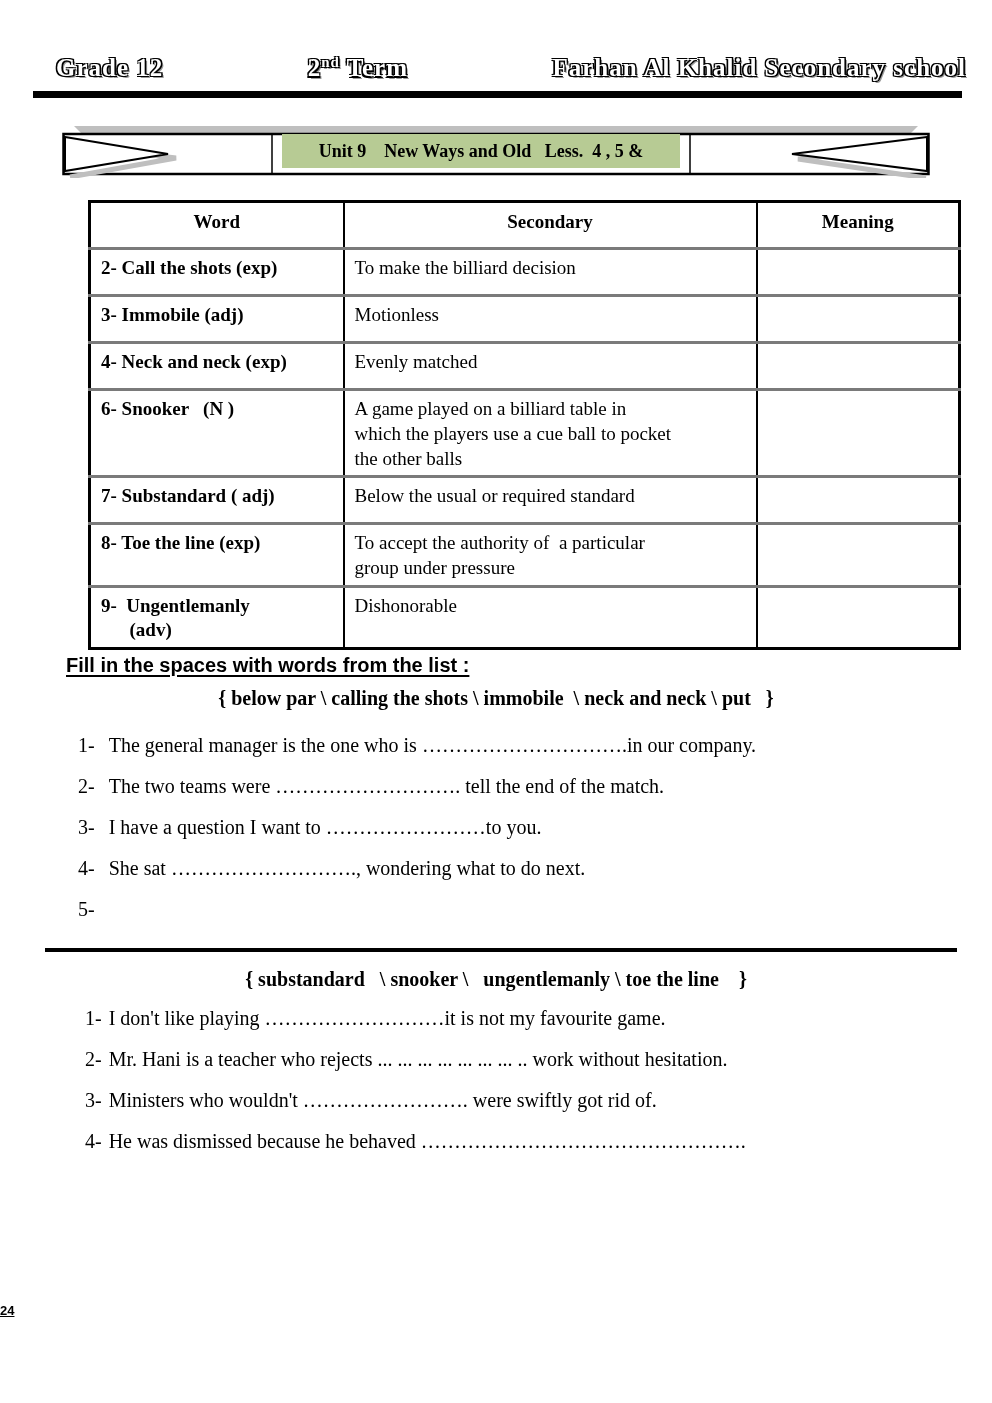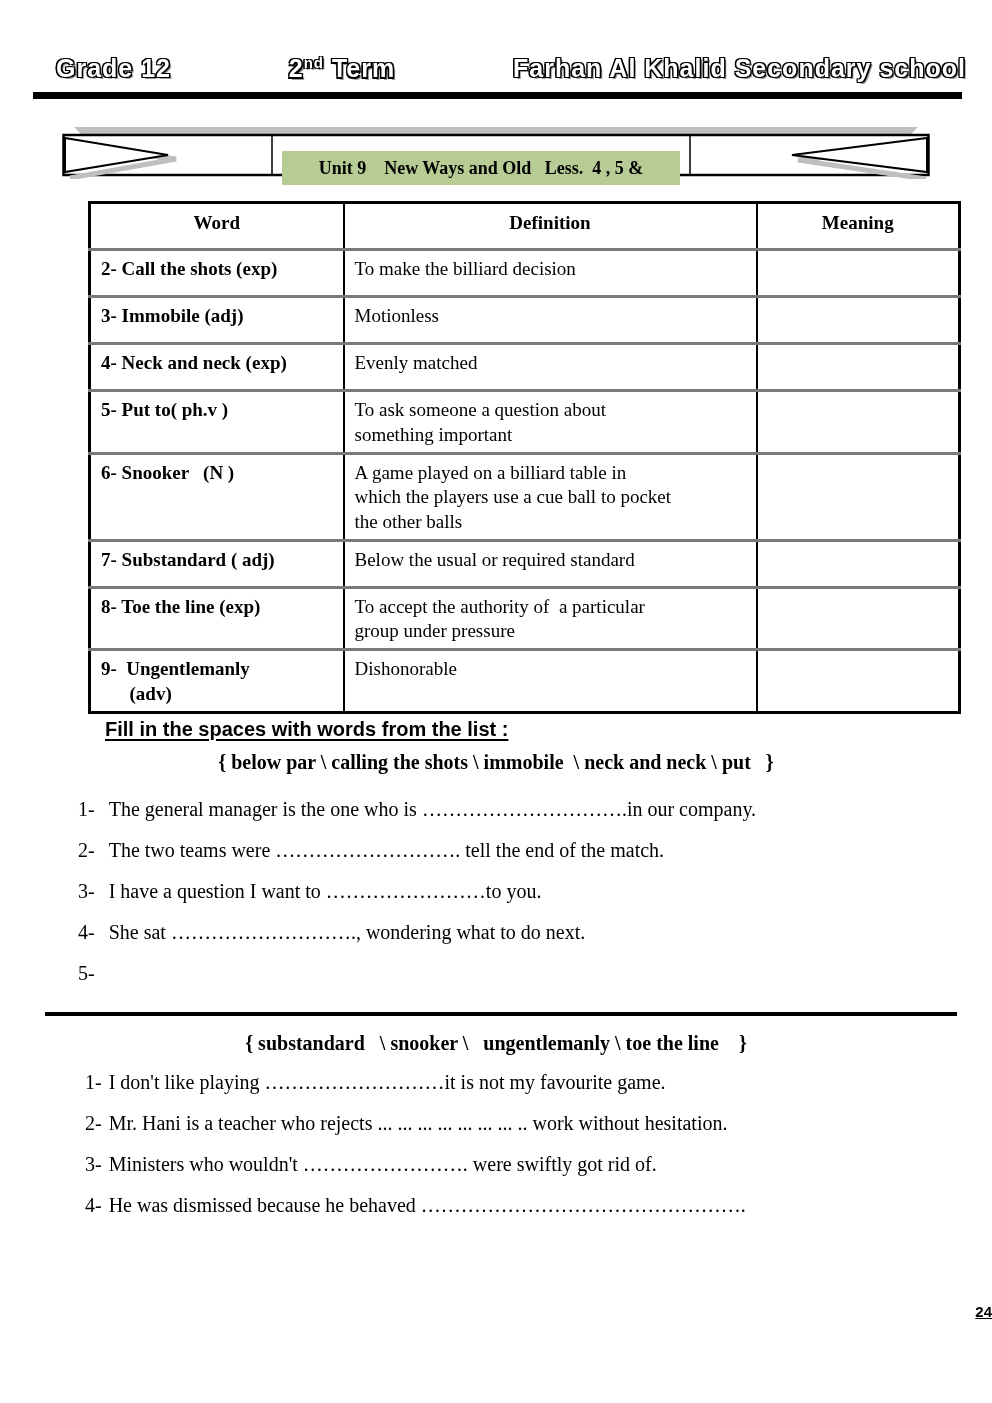--- a/index.html
+++ b/index.html
@@ -10,38 +10,38 @@
     overflow:hidden;
     font-family:"Liberation Serif","DejaVu Serif",serif;
     color:#000;
   }
   
   .header{
     display:flex;justify-content:space-between;align-items:baseline;
     padding:54px 26px 0 56px;
   }
   .outline-text{
-    font-family:Liberation Sans, sans-serif;
+    font-family:Liberation Serif, serif;
     font-weight:bold;
     font-size:25px;
     letter-spacing:1px;
     color:#fff;
     text-shadow:
       -1.4px -1.4px 0 #000, 1.4px -1.4px 0 #000,
       -1.4px 1.4px 0 #000, 1.4px 1.4px 0 #000,
       2.4px 2.4px 0 #9a9a9a;
     white-space:pre;
   }
   .outline-text sup{font-size:60%;}
   .header-rule{height:7px;background:#000;margin:9px 30px 0 33px;}
   
   .ribbon{position:relative;width:868px;height:52px;margin:28px 0 0 62px;}
   .ribbon svg{position:absolute;left:0;top:0;width:100%;height:100%;}
   .unit-label{
-    position:absolute;left:220px;top:24px;width:398px;height:34px;
+    position:absolute;left:220px;top:8px;width:398px;height:34px;
     background:#b7cb94;
     display:flex;align-items:center;justify-content:center;
     font-weight:bold;font-size:18px;white-space:pre;
   }
   
   table.vocab{
     margin:22px 0 0 88px;width:870px;
     border-collapse:collapse;table-layout:fixed;
     border:3px solid #000;
   }
@@ -53,42 +53,42 @@
   table.vocab th:not(:first-child),table.vocab td:not(:first-child){border-left:2px solid #000;}
   table.vocab tbody td{
     height:47px;vertical-align:top;
     border-top:3px solid #7a7a7a;
     padding:6px 8px 4px 10px;
     white-space:pre-wrap;
   }
   table.vocab tbody td:first-child{font-weight:bold;}
   
   .fill-heading{
-    margin:4px 0 0 105px;
+    margin:4px 0 0 66px;
     font-family:"Liberation Sans","DejaVu Sans",sans-serif;
     font-weight:bold;font-size:20px;
     text-decoration:underline;
     text-underline-offset:3px;
   }
   .word-bank{
     margin-top:10px;text-align:center;
     font-weight:bold;font-size:20px;white-space:pre;
   }
   .word-bank.bank2{margin-top:16px;}
   .sentences{margin:22px 0 0 78px;}
   .sentences.ex2{margin:14px 0 0 85px;}
   .sentence{display:flex;align-items:baseline;font-size:20px;line-height:26px;margin-bottom:15px;white-space:pre;}
   .ex1 .num{margin-right:14px;}
   .ex2 .num{margin-right:7px;}
   .section-divider{height:4px;background:#000;margin:26px 0 0 45px;width:912px;}
   .page-number{
     position:absolute;left:0;top:1303px;width:100%;
-    text-align:right;
+    text-align:left;
     font-family:"Liberation Sans","DejaVu Sans",sans-serif;
-    font-weight:bold;font-size:15px;text-decoration:underline;
+    font-weight:bold;font-size:13px;text-decoration:underline;
   }
 </style>
 </head>
 <body>
 
 <div class="page">
 
   <div class="header">
     <span class="outline-text">Grade 12</span>
     <span class="outline-text"><span>2</span><sup>nd</sup><span> Term</span></span>
@@ -113,44 +113,38 @@
 
   <table class="vocab">
     <colgroup>
       <col style="width:254px">
         <col style="width:413px">
         <col style="width:203px">
     </colgroup>
     <thead>
       <tr>
           <th>Word</th>
-          <th>Definition</th>
+          <th>Secondary</th>
           <th>Meaning</th>
         </tr>
     </thead>
     <tbody>
         <tr>
           <td>2- Call the shots (exp)</td>
           <td>To make the billiard decision</td>
           <td></td>
         </tr>
         <tr>
           <td>3- Immobile (adj)</td>
           <td>Motionless</td>
           <td></td>
         </tr>
         <tr>
           <td>4- Neck and neck (exp)</td>
           <td>Evenly matched</td>
-          <td></td>
-        </tr>
-        <tr>
-          <td>5- Put to( ph.v )</td>
-          <td>To ask someone a question about
-something important</td>
           <td></td>
         </tr>
         <tr>
           <td>6- Snooker   (N )</td>
           <td>A game played on a billiard table in
 which the players use a cue ball to pocket
 the other balls</td>
           <td></td>
         </tr>
         <tr>

